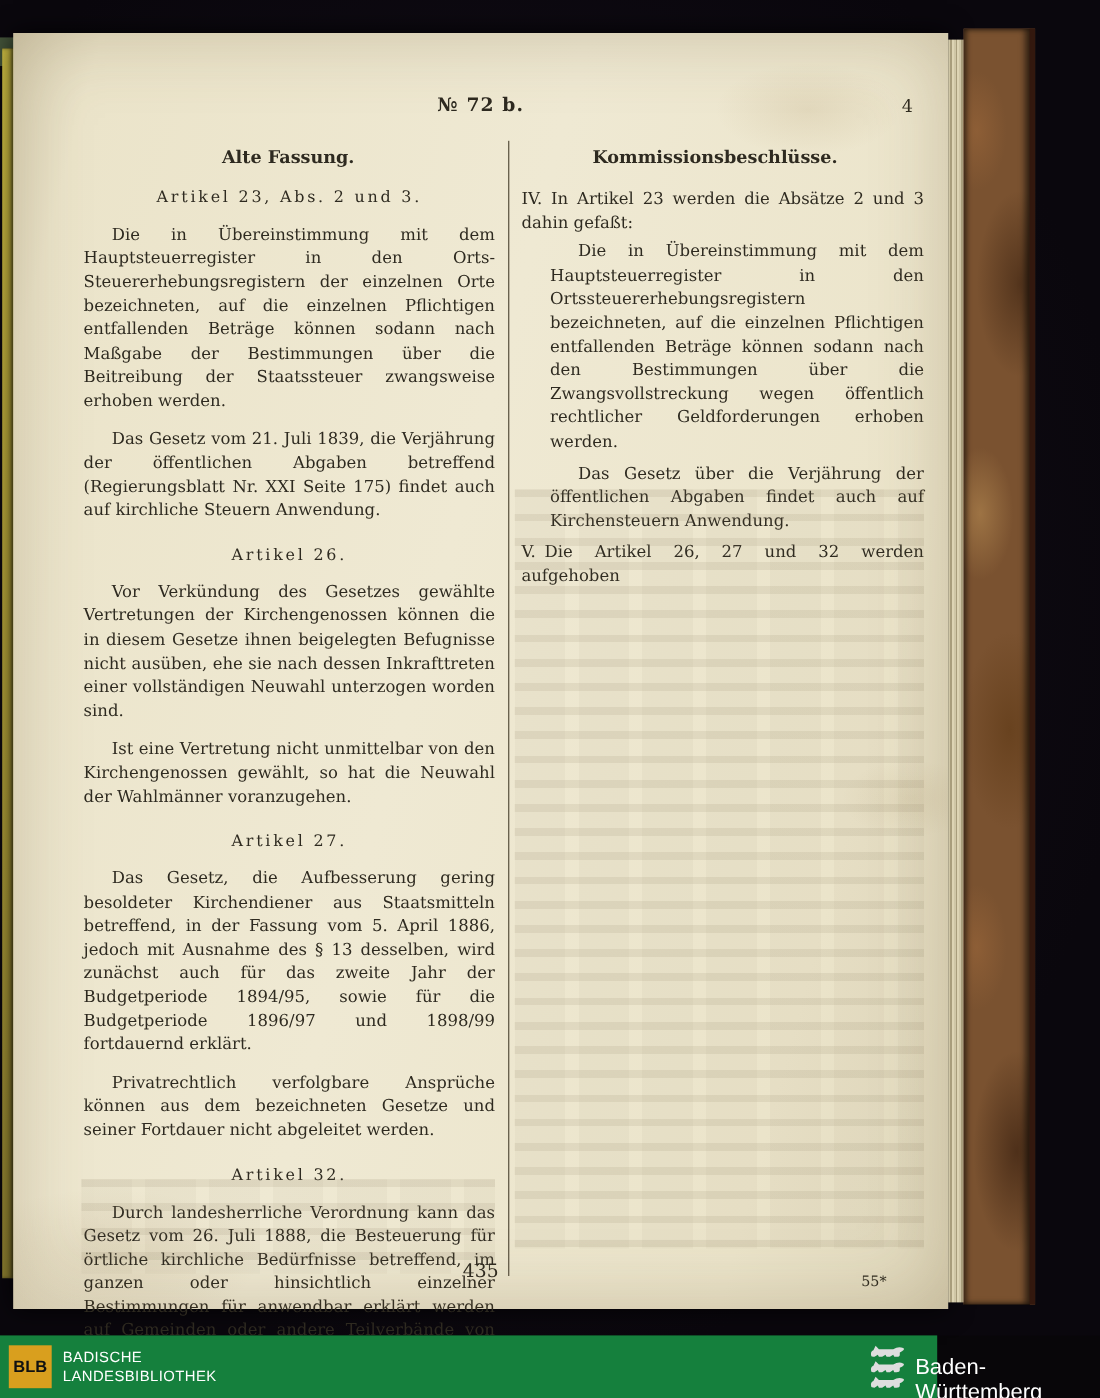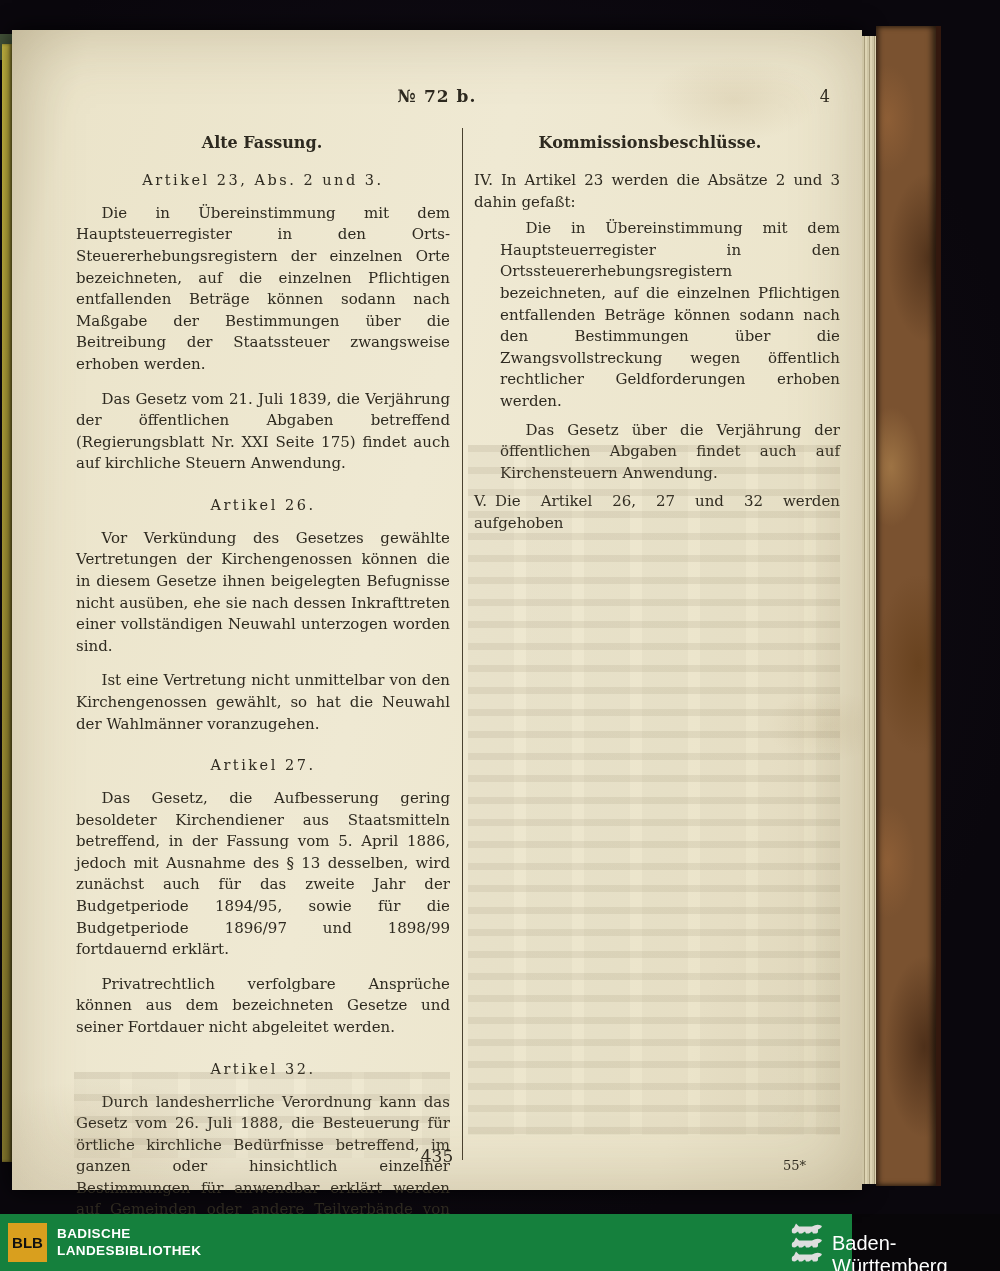--- a/index.html
+++ b/index.html
@@ -98,21 +98,21 @@
   .footer{
     position:absolute;left:0;bottom:0;width:852px;height:57px;background:#15803d;
     font-family:"Liberation Sans", sans-serif;
   }
   .blb-box{
     position:absolute;left:8px;top:9px;width:39px;height:39px;background:#d99f1e;
     display:flex;align-items:center;justify-content:center;
     color:#111;font-weight:bold;font-size:15px;
   }
   .lib-name{
-    position:absolute;left:57px;top:12px;color:#fff;font-weight:bold;
+    position:absolute;left:57px;top:12px;color:#fff;font-weight:normal;
     font-size:13.5px;line-height:1.25;letter-spacing:.4px;
   }
   .arms{position:absolute;left:790px;top:7px;width:34px;height:43px;}
   .region{position:absolute;left:832px;top:18px;color:#fff;font-size:20px;}
 </style>
 </head>
 <body>
 
 <div class="scan">
 

